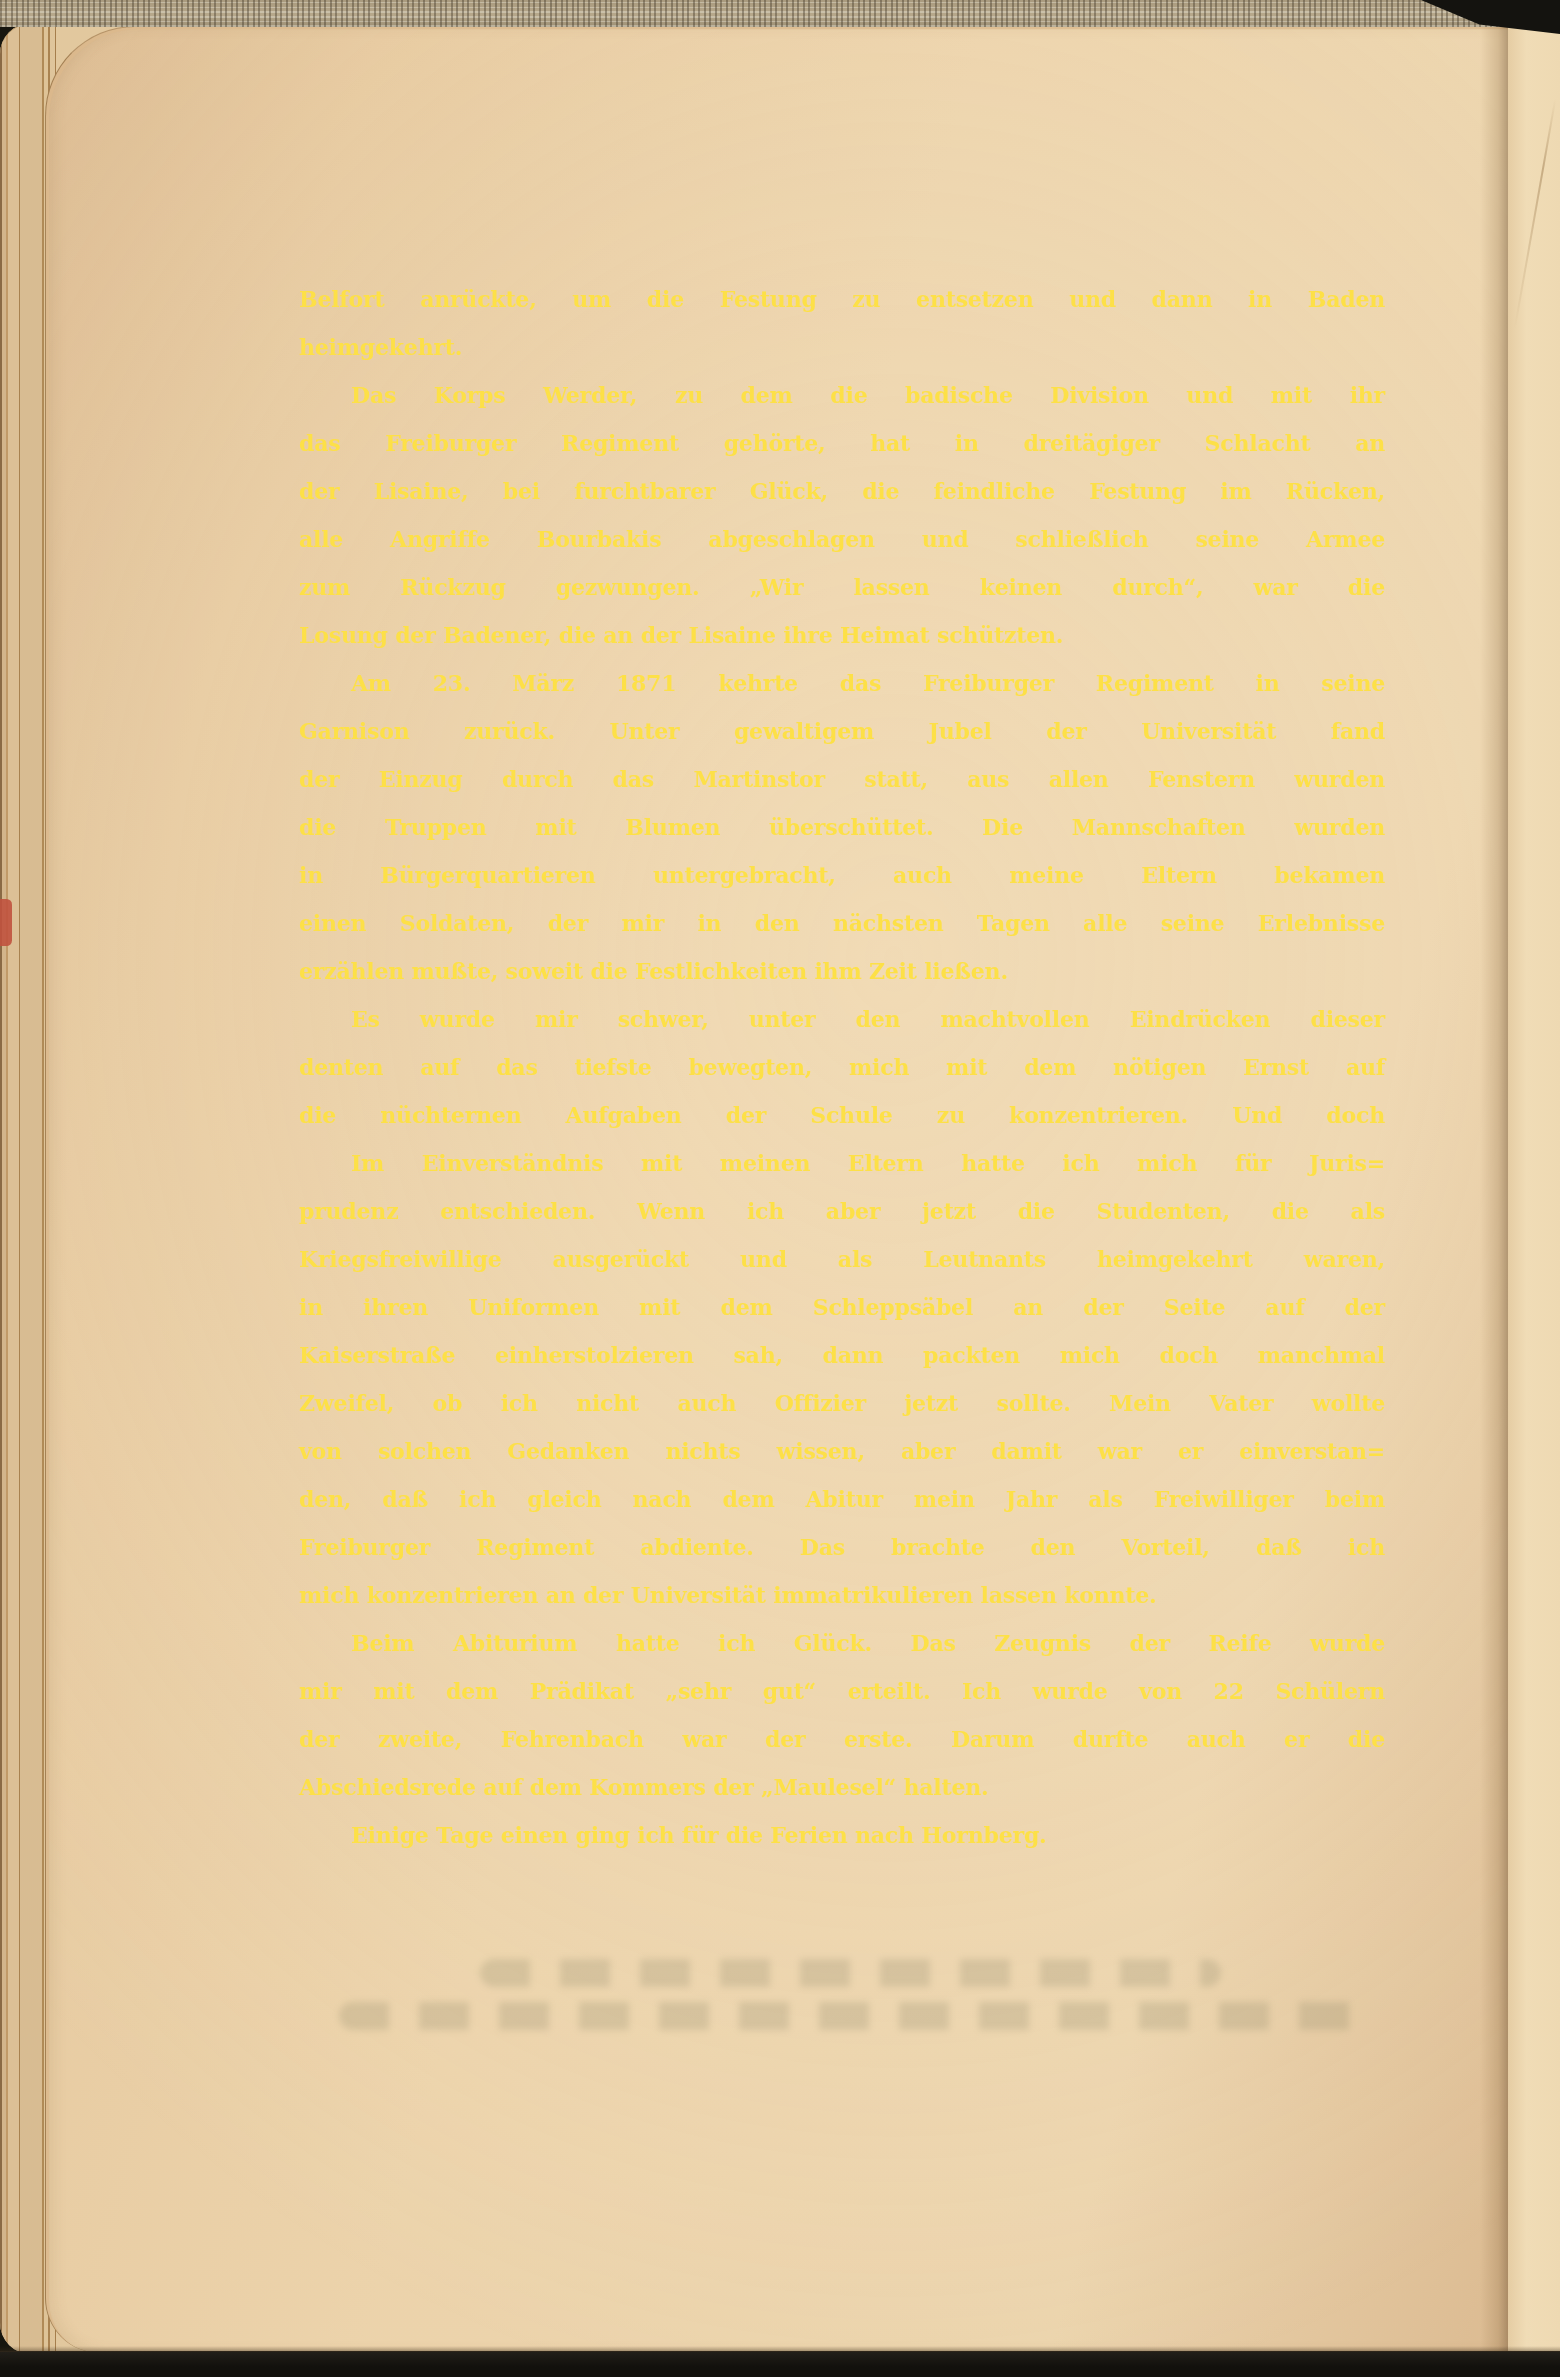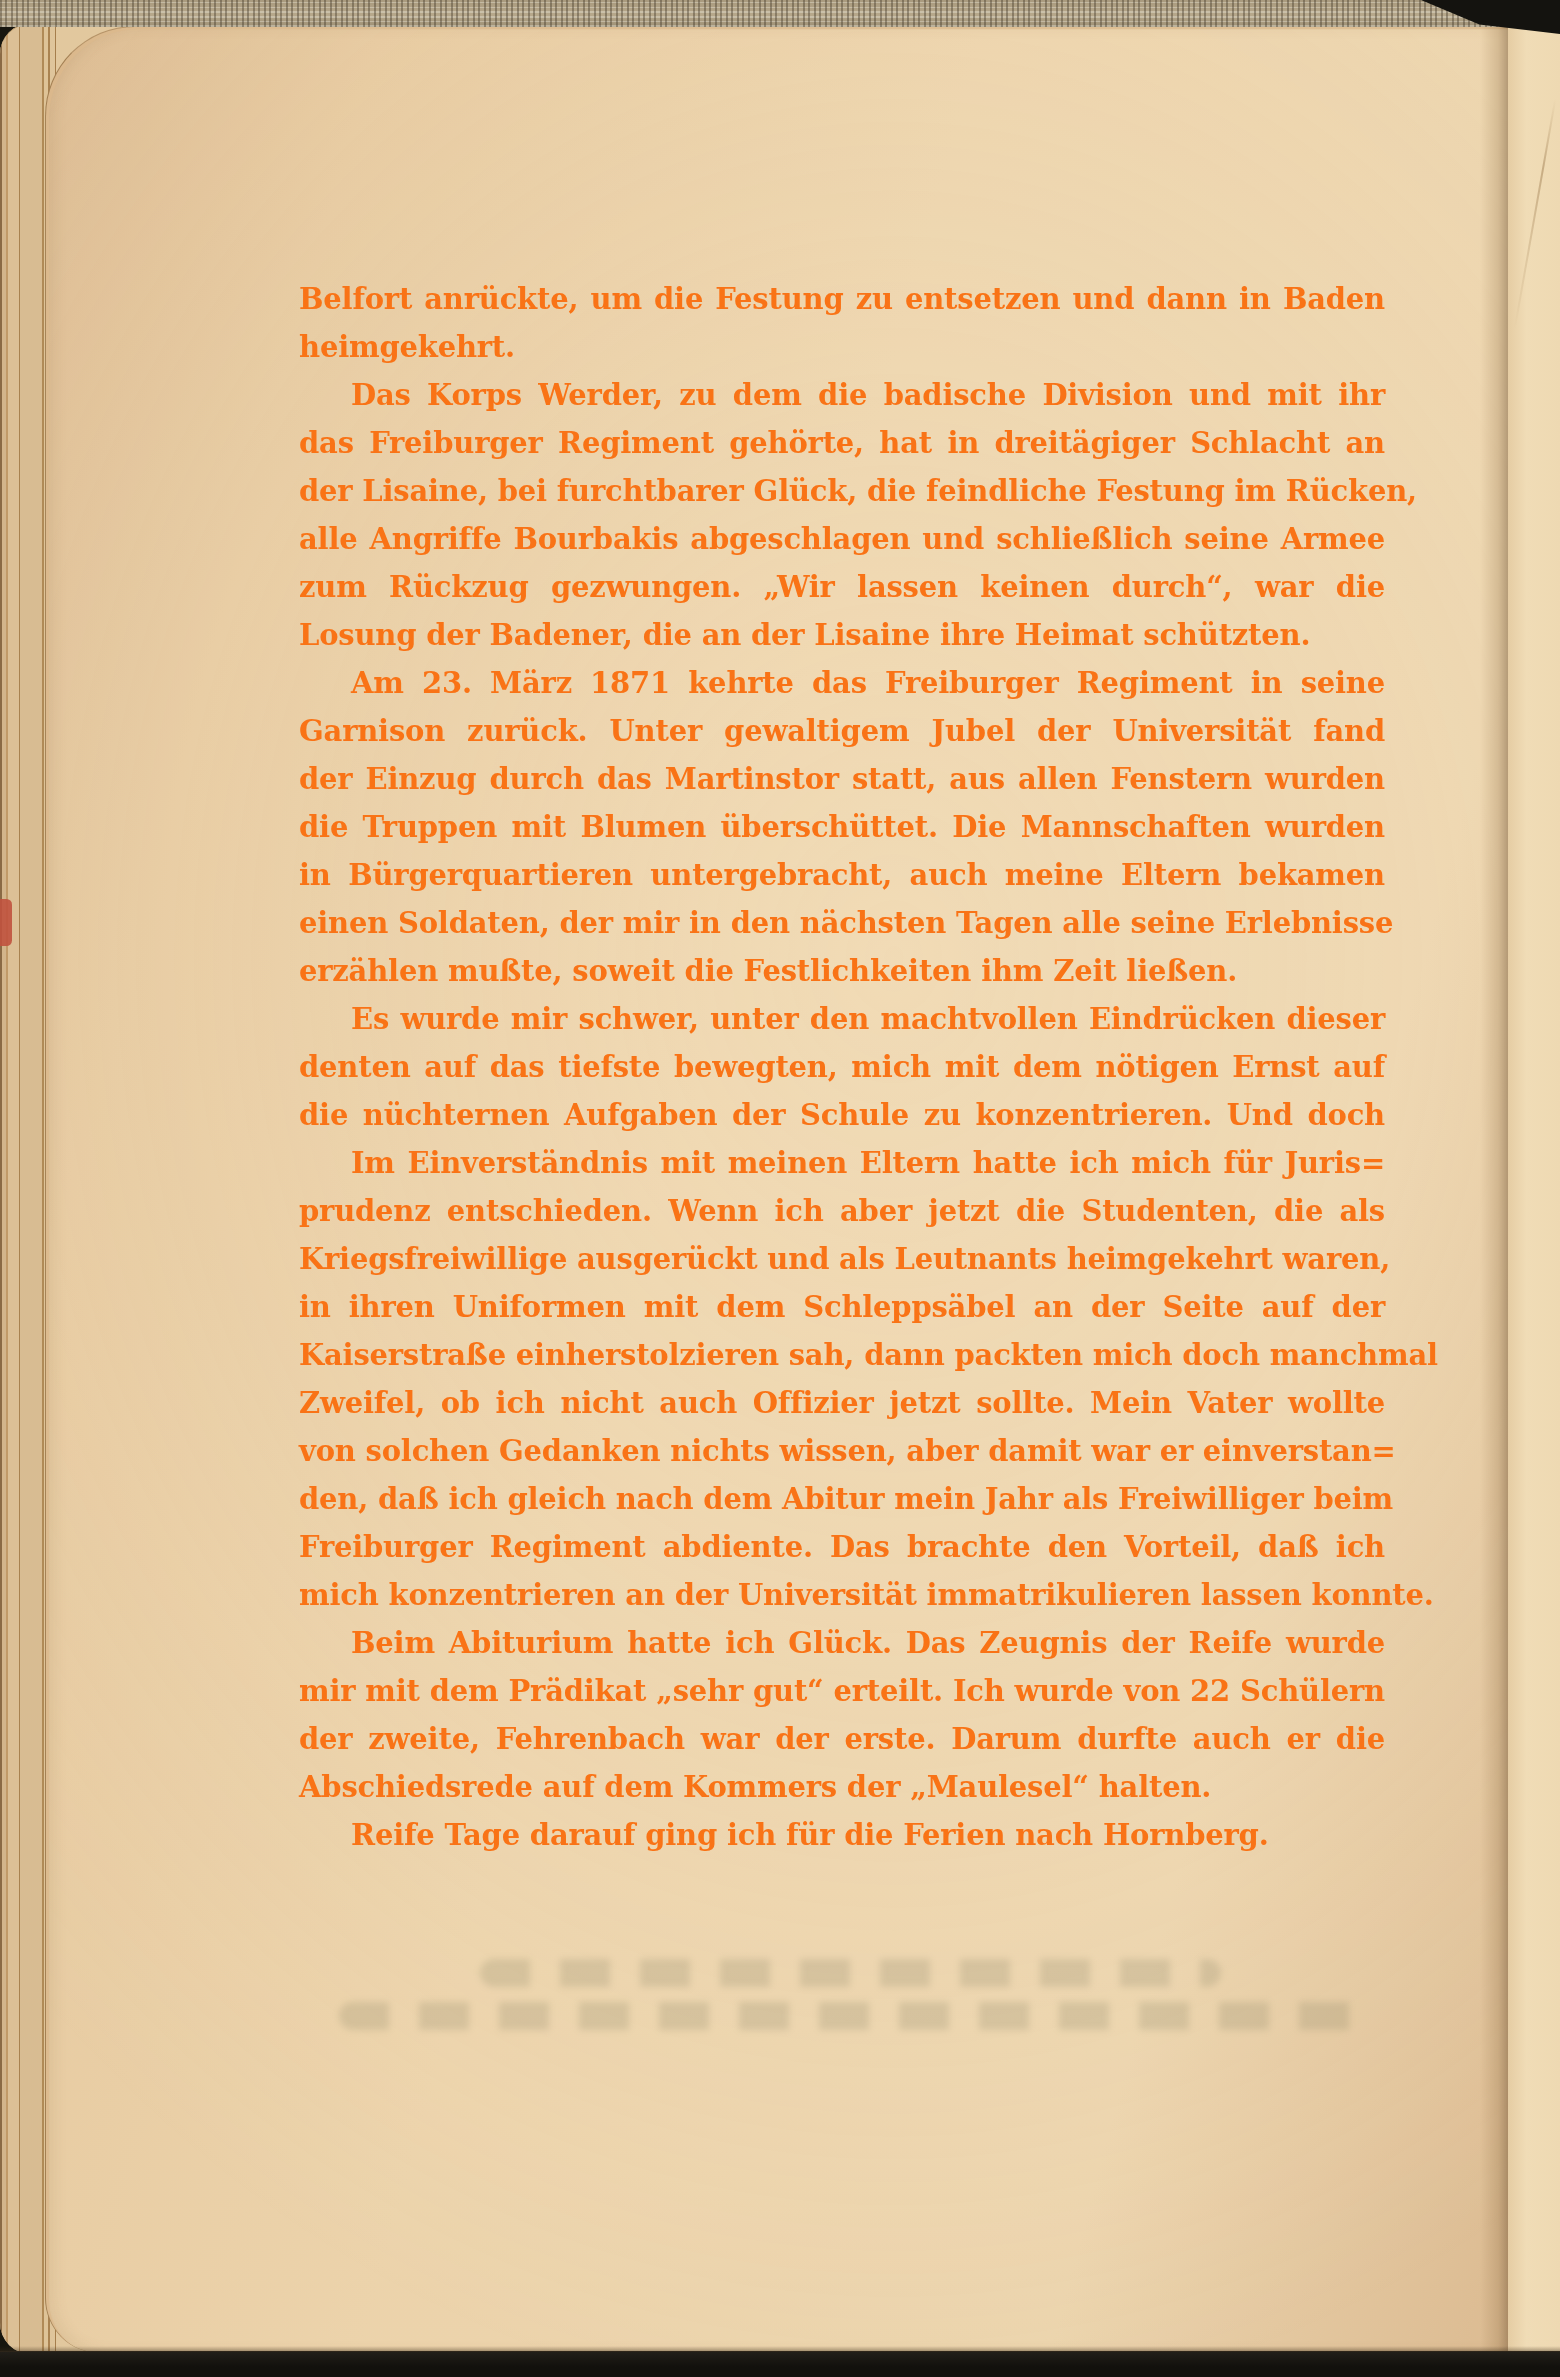--- a/index.html
+++ b/index.html
@@ -81,22 +81,22 @@
   .smudge{
     position:absolute;height:28px;border-radius:14px;
     background:repeating-linear-gradient(90deg, rgba(125,122,92,.55) 0 50px, rgba(125,122,92,0) 50px 80px);
     filter:blur(3.9px);opacity:.38;
   }
   .smudge.s1{left:480px;top:1959px;width:741px;}
   .smudge.s2{left:339px;top:2002px;width:1022px;}
   
   .textblock{
     position:absolute;left:299px;top:275px;width:1086px;
-    color:#f97316;
-    font-size:29px;font-weight:bold;
+    color:#fde047;
+    font-size:22px;font-weight:bold;
     letter-spacing:-0.2px;
   }
   .line{
     height:48px;line-height:48px;white-space:nowrap;
     text-align:justify;text-align-last:justify;
   }
   .line.end{text-align-last:left;}
   .line.indent{padding-left:52px;}
 </style>
 </head>
@@ -141,17 +141,17 @@
       <div class="line">Kaiserstraße einherstolzieren sah, dann packten mich doch manchmal</div>
       <div class="line">Zweifel, ob ich nicht auch Offizier jetzt sollte. Mein Vater wollte</div>
       <div class="line">von solchen Gedanken nichts wissen, aber damit war er einverstan=</div>
       <div class="line">den, daß ich gleich nach dem Abitur mein Jahr als Freiwilliger beim</div>
       <div class="line">Freiburger Regiment abdiente. Das brachte den Vorteil, daß ich</div>
       <div class="line end">mich konzentrieren an der Universität immatrikulieren lassen konnte.</div>
       <div class="line indent">Beim Abiturium hatte ich Glück. Das Zeugnis der Reife wurde</div>
       <div class="line">mir mit dem Prädikat „sehr gut“ erteilt. Ich wurde von 22 Schülern</div>
       <div class="line">der zweite, Fehrenbach war der erste. Darum durfte auch er die</div>
       <div class="line end">Abschiedsrede auf dem Kommers der „Maulesel“ halten.</div>
-      <div class="line indent end">Reife Tage darauf ging ich für die Ferien nach Hornberg.</div>
+      <div class="line indent end">Einige Tage einen ging ich für die Ferien nach Hornberg.</div>
     </div>
   <div class="bottom-shadow"></div>
 </div>
 
 
 </body></html>

